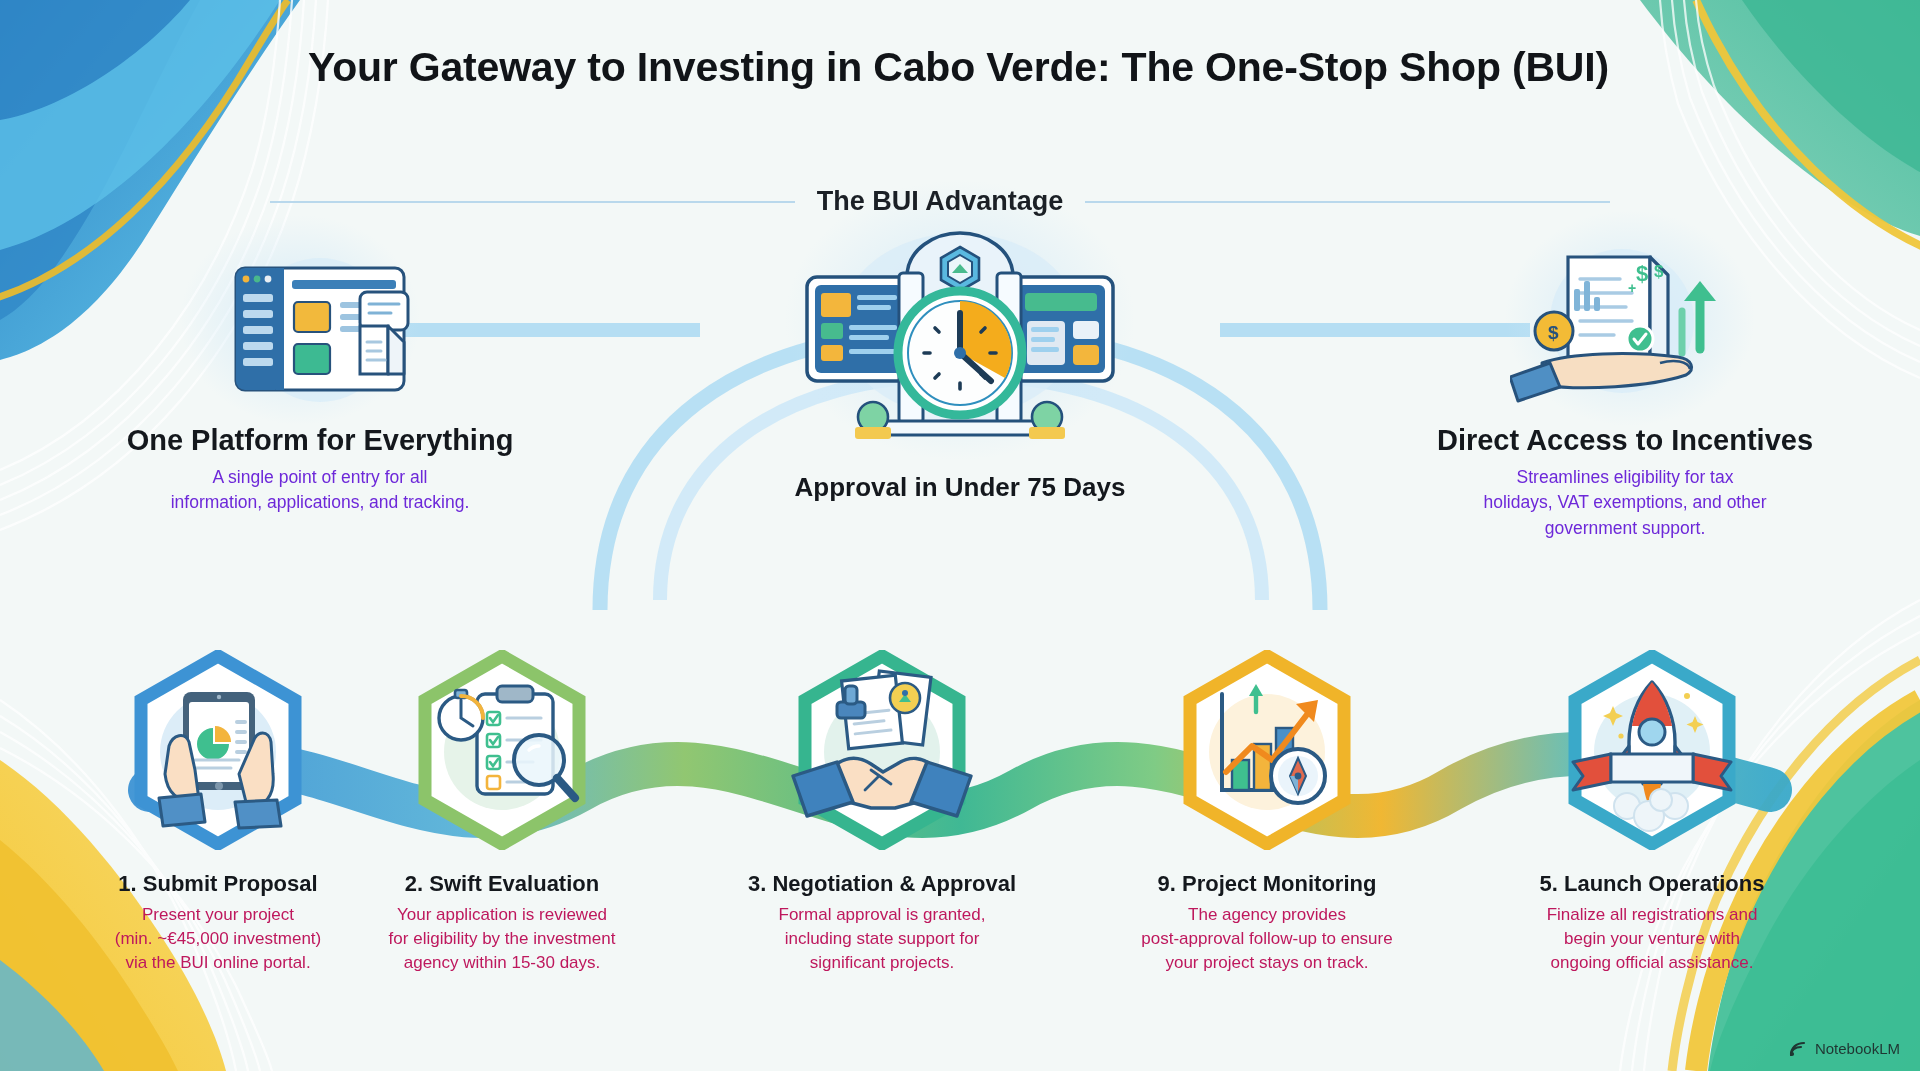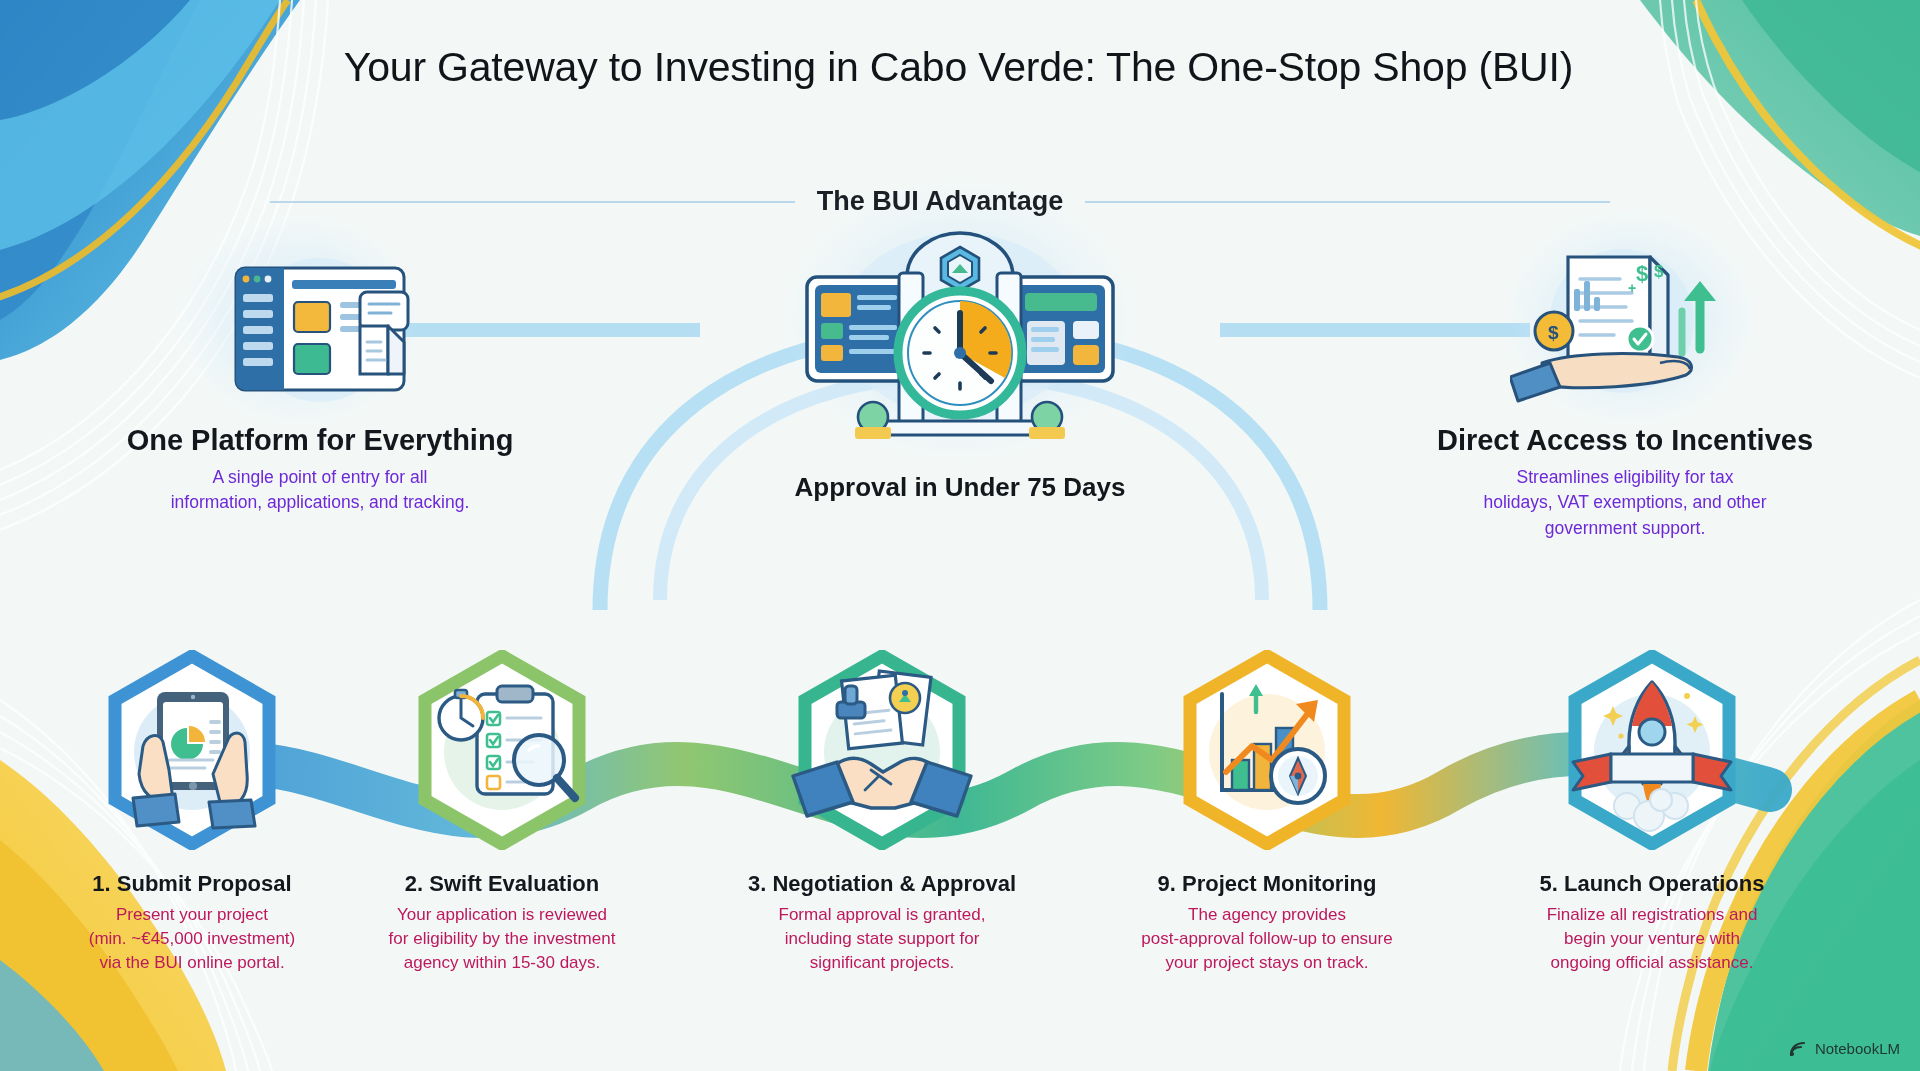--- a/index.html
+++ b/index.html
@@ -8,21 +8,21 @@
     font-family:"Liberation Sans","DejaVu Sans",sans-serif;
     background:#f2f8f7;position:relative;
   }
   #stage{position:absolute;inset:0;overflow:hidden;}
   .bgsvg{position:absolute;inset:0;width:1920px;height:1071px;}
   .content{position:absolute;inset:0;}
 
   
   .title{
     position:absolute;left:0;top:44px;width:1917px;text-align:center;
-    font-size:41px;font-weight:normal;color:#111418;letter-spacing:-0.2px;
+    font-size:41px;font-weight:bold;color:#111418;letter-spacing:-0.2px;
   }
 
   
   .section-head{position:absolute;display:flex;align-items:center;gap:22px;}
   .section-head .rule{height:2px;background:#b9d8ec;flex:1 1 auto;min-width:30px;}
   .section-head .stext{font-size:27px;font-weight:bold;color:#1b2026;white-space:nowrap;}
   #bui-advantage-head{left:270px;top:186px;width:1340px;align-items:center;}
   #five-step-head{left:232px;top:590px;width:1456px;}
 
   
@@ -318,21 +318,21 @@
           <stop offset="0.76" stop-color="#f0b429"></stop>
           <stop offset="0.88" stop-color="#62bcb4"></stop>
           <stop offset="1.00" stop-color="#3aa9c9"></stop>
         </linearGradient>
       </defs>
       <path d="M150,100 C300,10 420,190 580,100 C740,10 860,190 1020,100 C1180,10 1300,190 1450,100 C1560,36 1660,70 1770,100" fill="none" stroke="url(#ribbon)" stroke-width="44" stroke-linecap="round" opacity=".95"></path>
     </svg>
 
     <div class="steps">
 
-      <div class="step" id="step-1" style="left:0;">
+      <div class="step" id="step-1" style="left:26px;">
         <div class="hexwrap">
           <svg width="206" height="200" viewBox="0 0 206 200">
             <polygon points="103,6 180,50 180,150 103,194 26,150 26,50" fill="#ffffff" stroke="#3d93d4" stroke-width="13"></polygon>
             <circle cx="103" cy="102" r="58" fill="#dcedf8"></circle>
             <rect x="68" y="42" width="72" height="98" rx="8" fill="#44627c"></rect>
             <rect x="74" y="52" width="60" height="80" rx="3" fill="#ffffff"></rect>
             <circle cx="104" cy="47" r="2.2" fill="#9fb6c8"></circle>
             <circle cx="104" cy="136" r="4" fill="#7d96ab"></circle>
             <path d="M98,78 a16,16 0 1 0 16,16 L98,94 Z" fill="#3fbf8f"></path>
             <path d="M100,76 L100,92 L116,92 A16,16 0 0 0 100,76 Z" fill="#f3b43c"></path>

